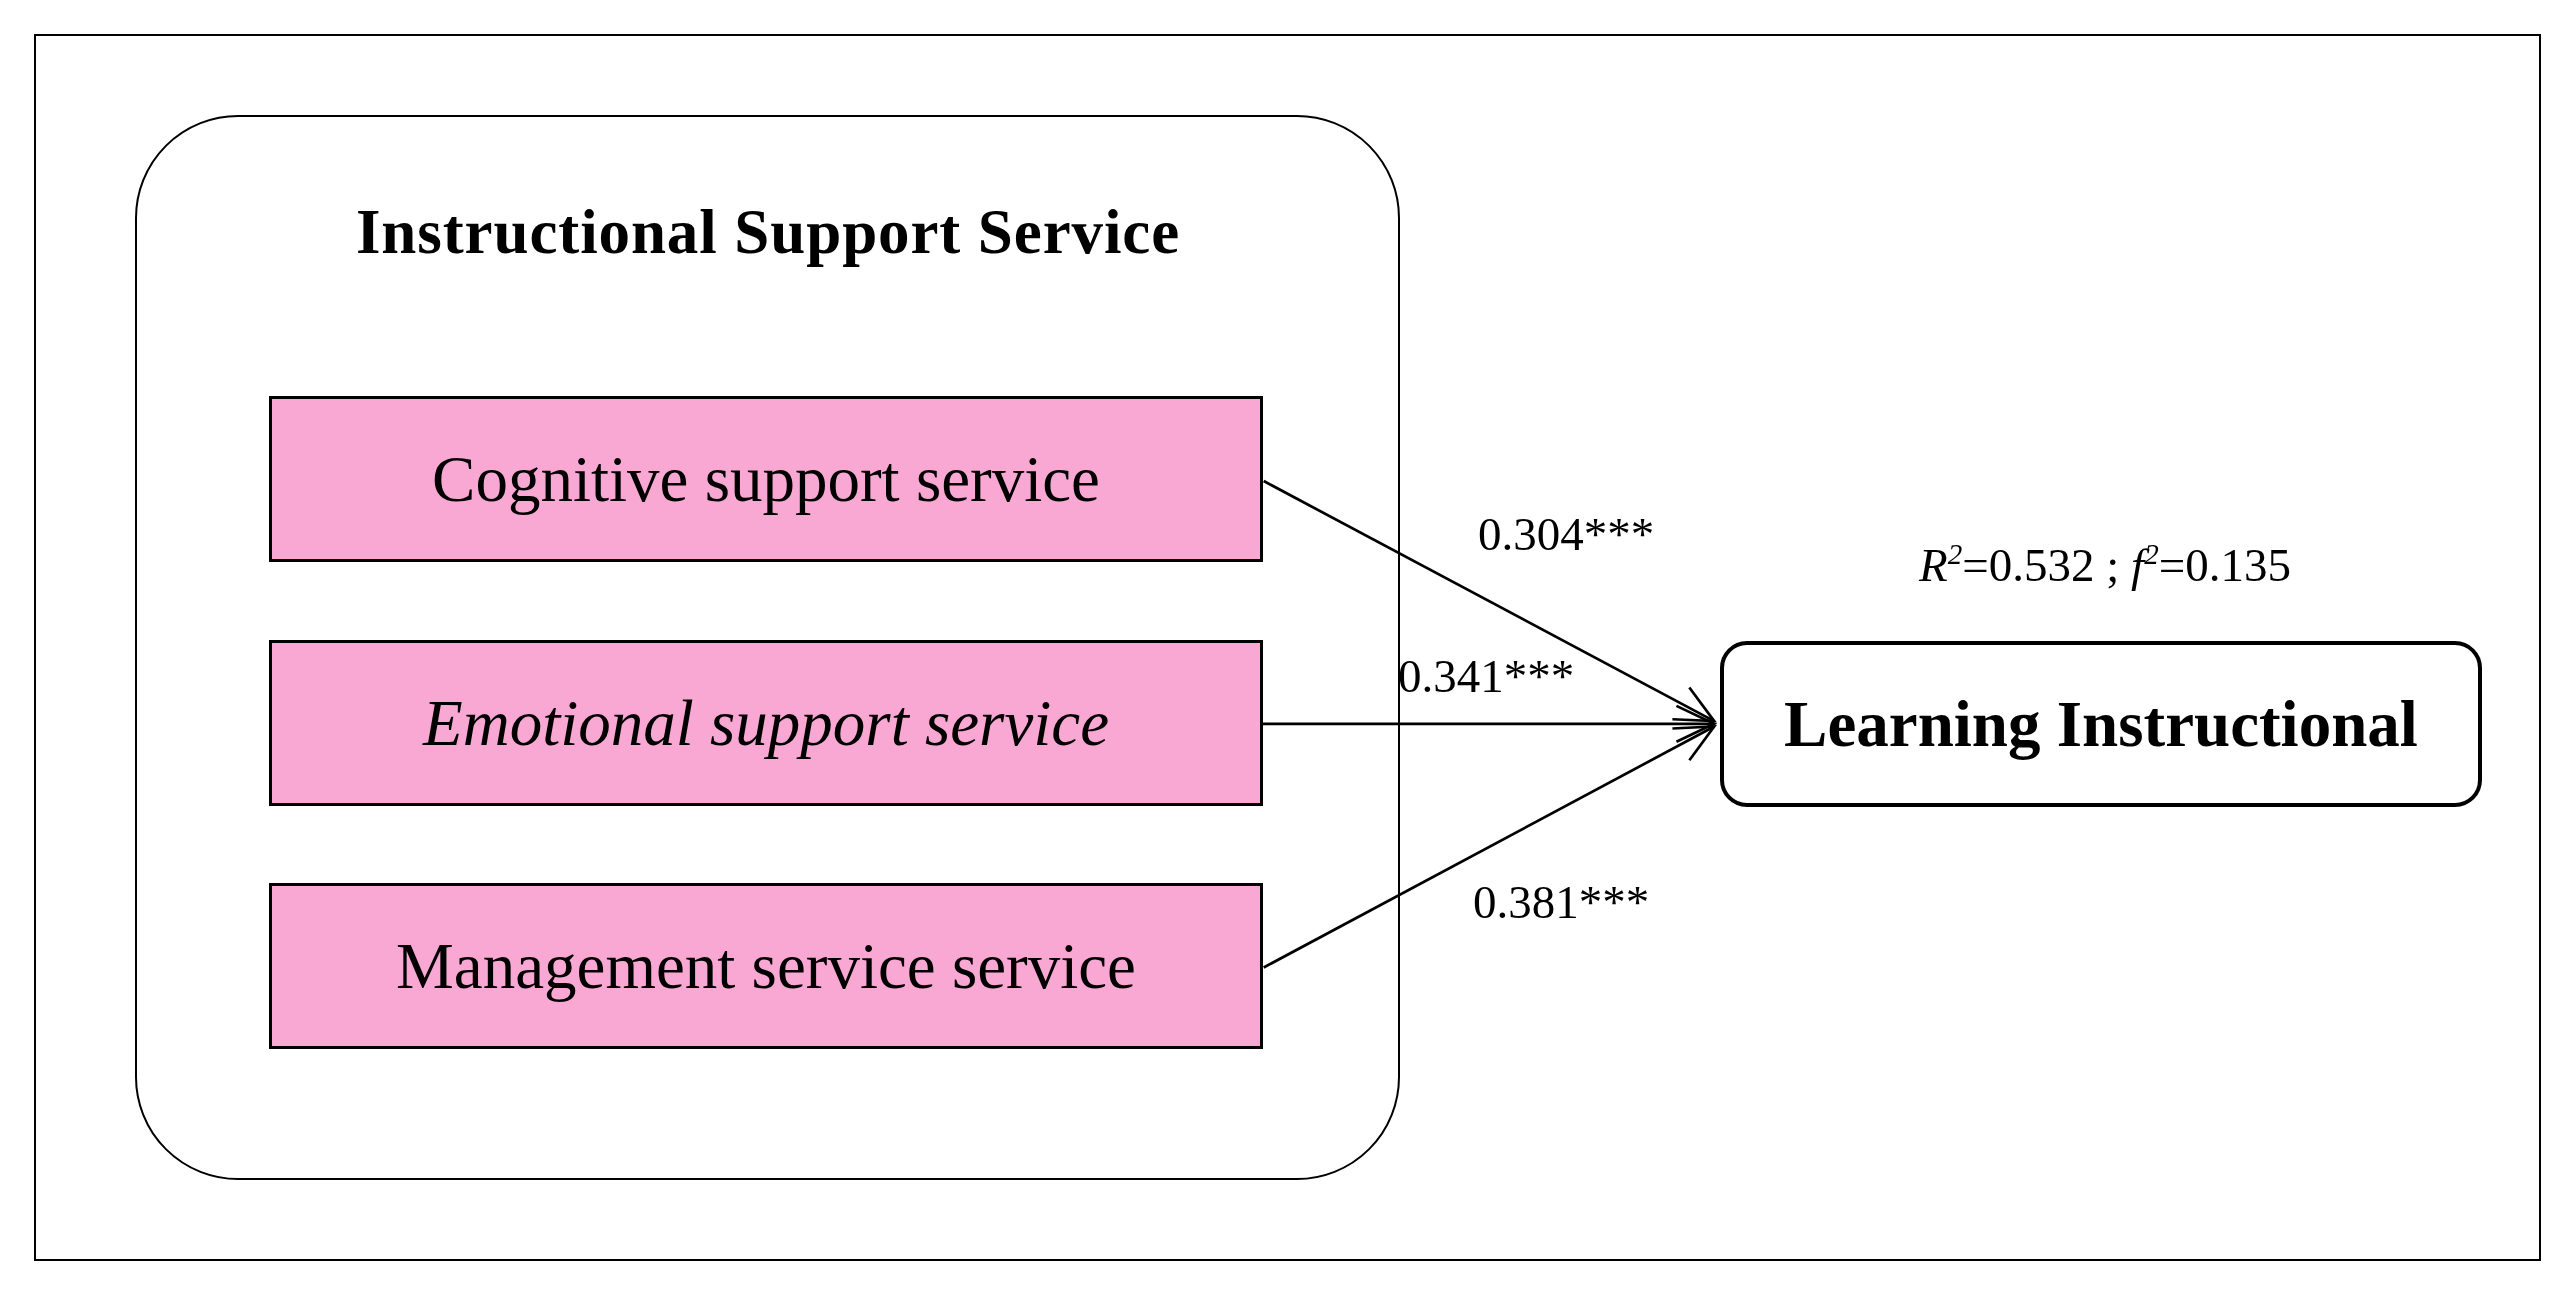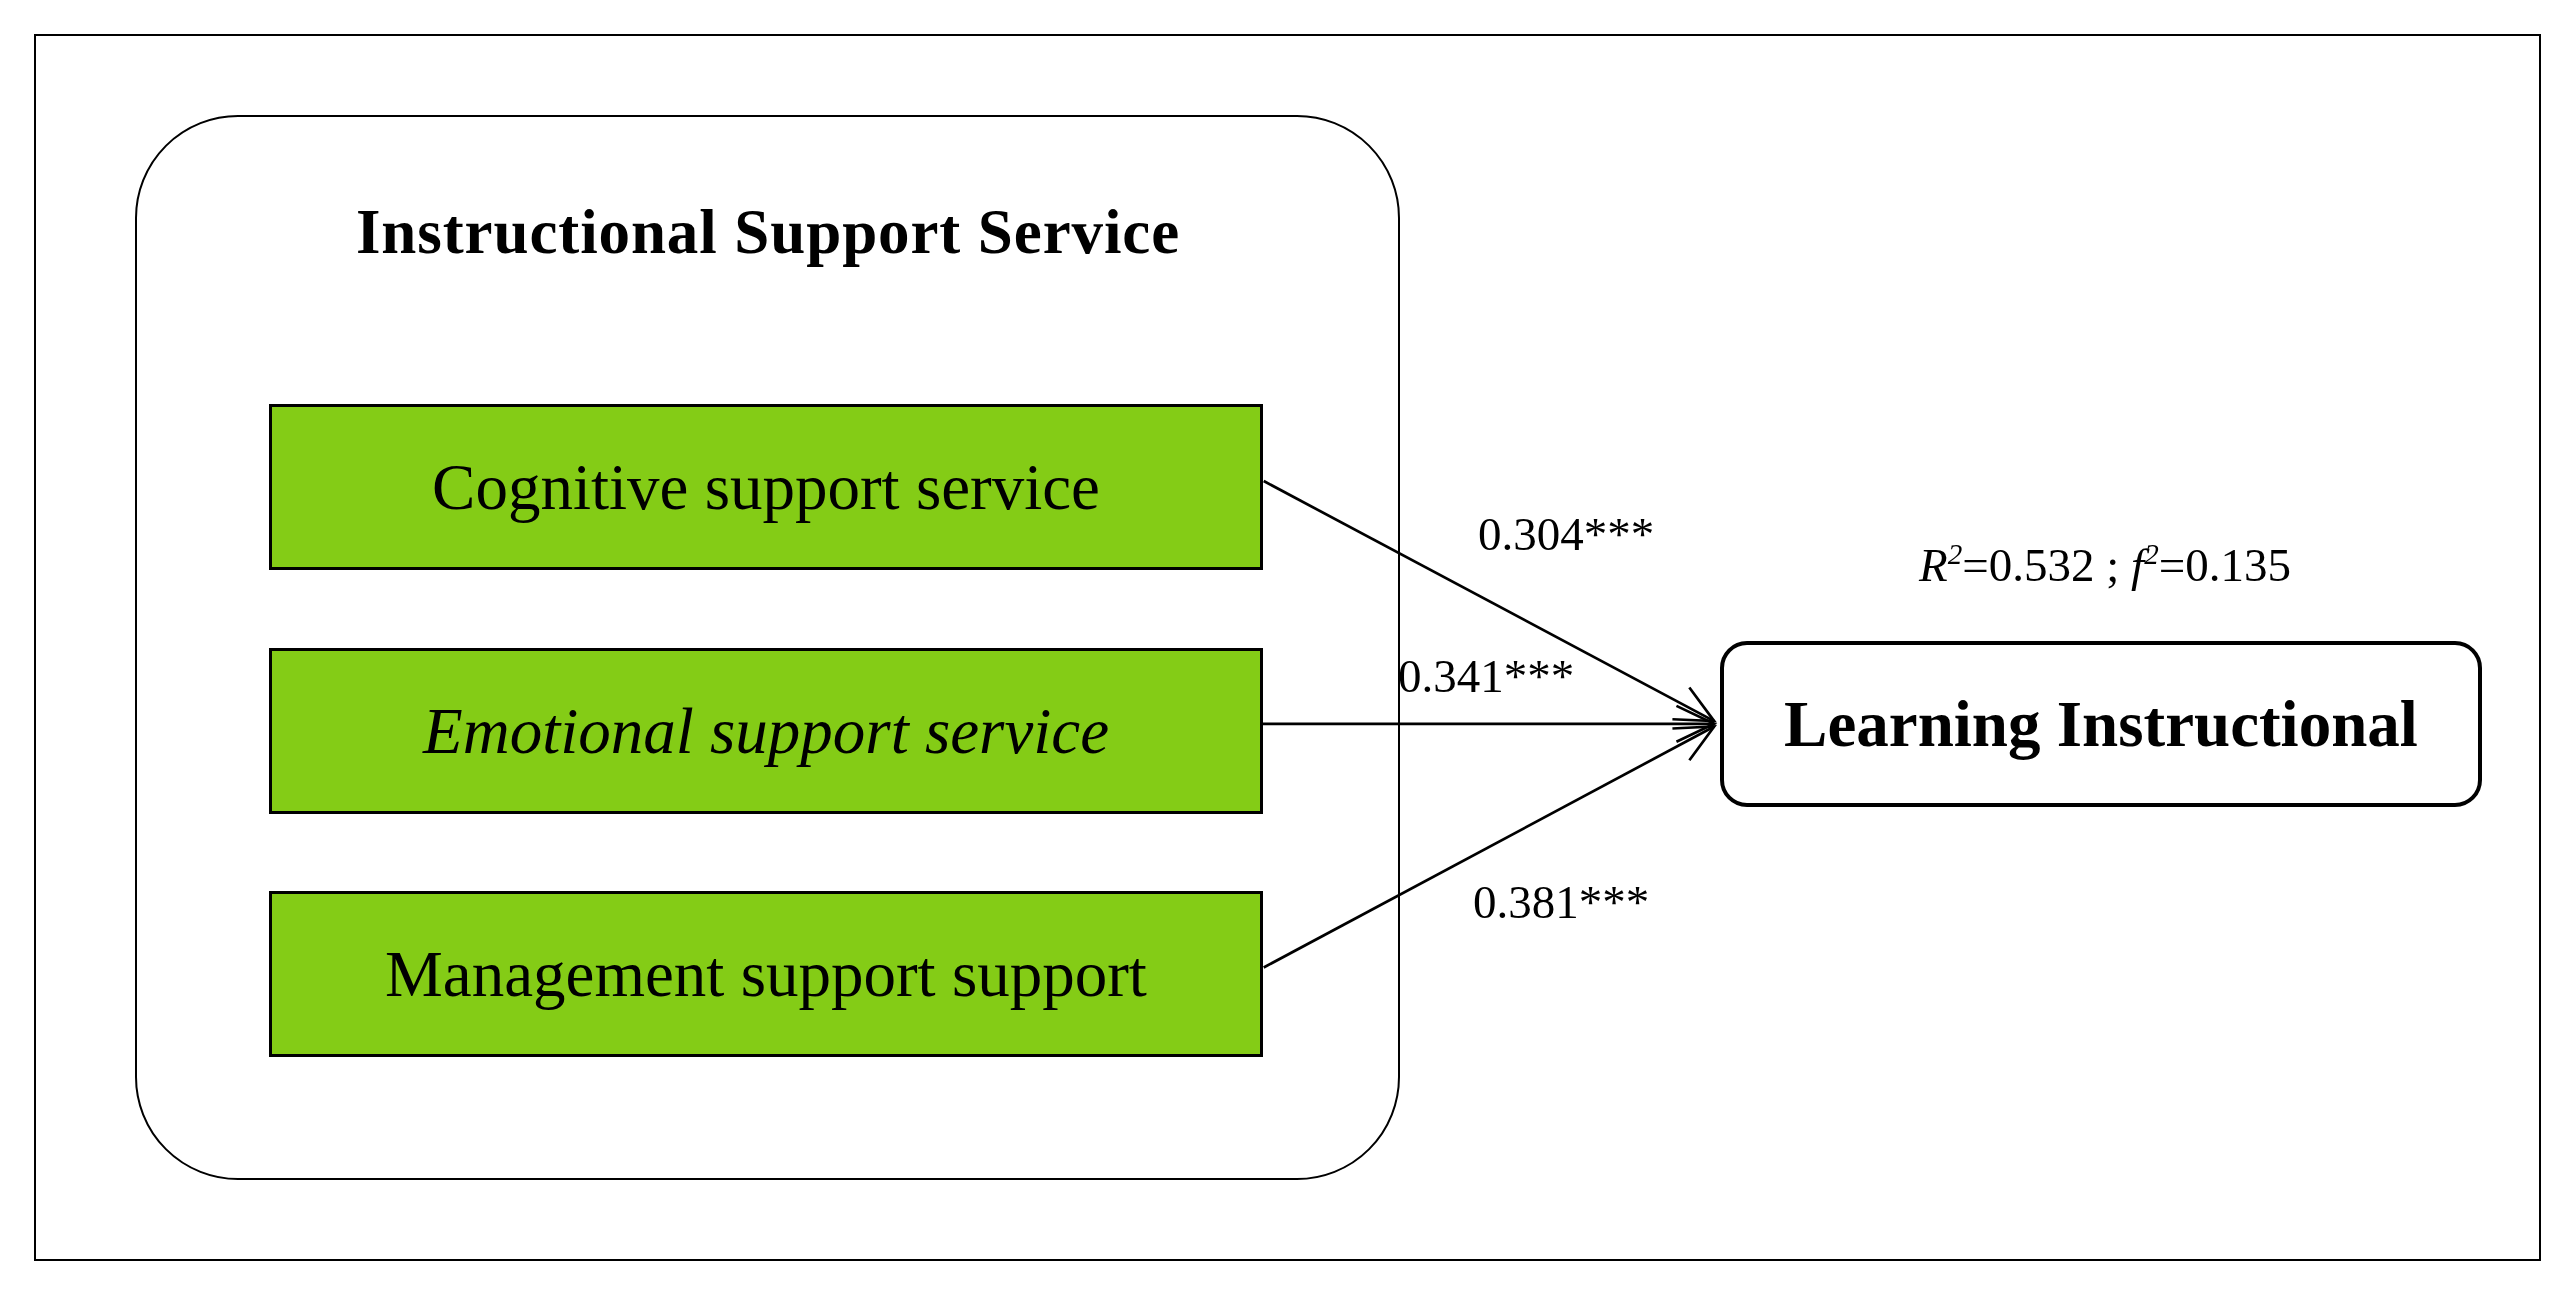--- a/index.html
+++ b/index.html
@@ -46,27 +46,26 @@
     font-weight: bold;
     letter-spacing: 0.9px;
     white-space: nowrap;
   }
   .predictor-box {
     position: absolute;
     left: 269px;
     width: 988px;
     height: 160px;
     border: 3.6px solid #000000;
-    background: #84cc16;
+    background: #f9a8d4;
     display: flex;
     align-items: center;
     justify-content: center;
     font-size: 65px;
     white-space: nowrap;
-    margin-top: 8px;
   }
   .box-cognitive  { top: 396px; }
   .box-emotional  { top: 640px; font-style: italic; }
   .box-management { top: 883px; }
   .outcome-box {
     position: absolute;
     left: 1720px;
     top: 641px;
     width: 754px;
     height: 158px;
@@ -127,21 +126,21 @@
 
   <div class="predictor-box box-cognitive">
     <span>Cognitive support service</span>
   </div>
 
   <div class="predictor-box box-emotional">
     <span>Emotional support service</span>
   </div>
 
   <div class="predictor-box box-management">
-    <span>Management support support</span>
+    <span>Management service service</span>
   </div>
 
   <div class="outcome-box">
     <span>Learning Instructional</span>
   </div>
 
   <svg class="arrow-layer" viewBox="0 0 2864 1438" xmlns="http://www.w3.org/2000/svg">
     <defs>
       <marker id="arrowhead" markerUnits="userSpaceOnUse" markerWidth="60" markerHeight="48" refX="44" refY="24" orient="auto">
         <path d="M2,4 L44,24 L2,44" fill="none" stroke="#000000" stroke-width="3"></path>

